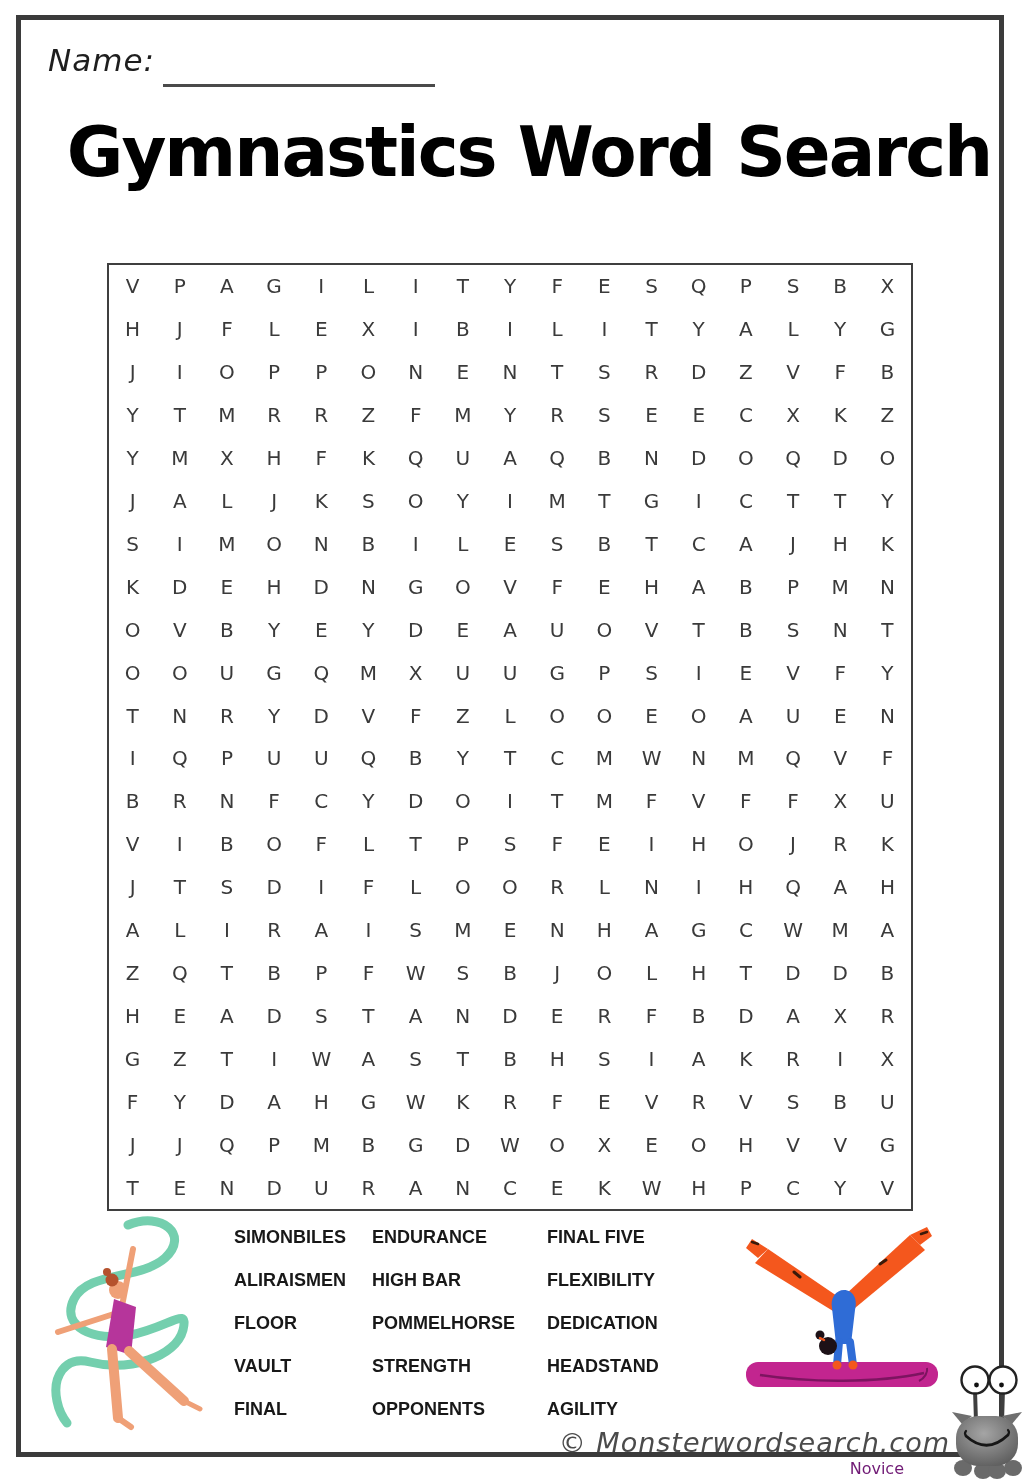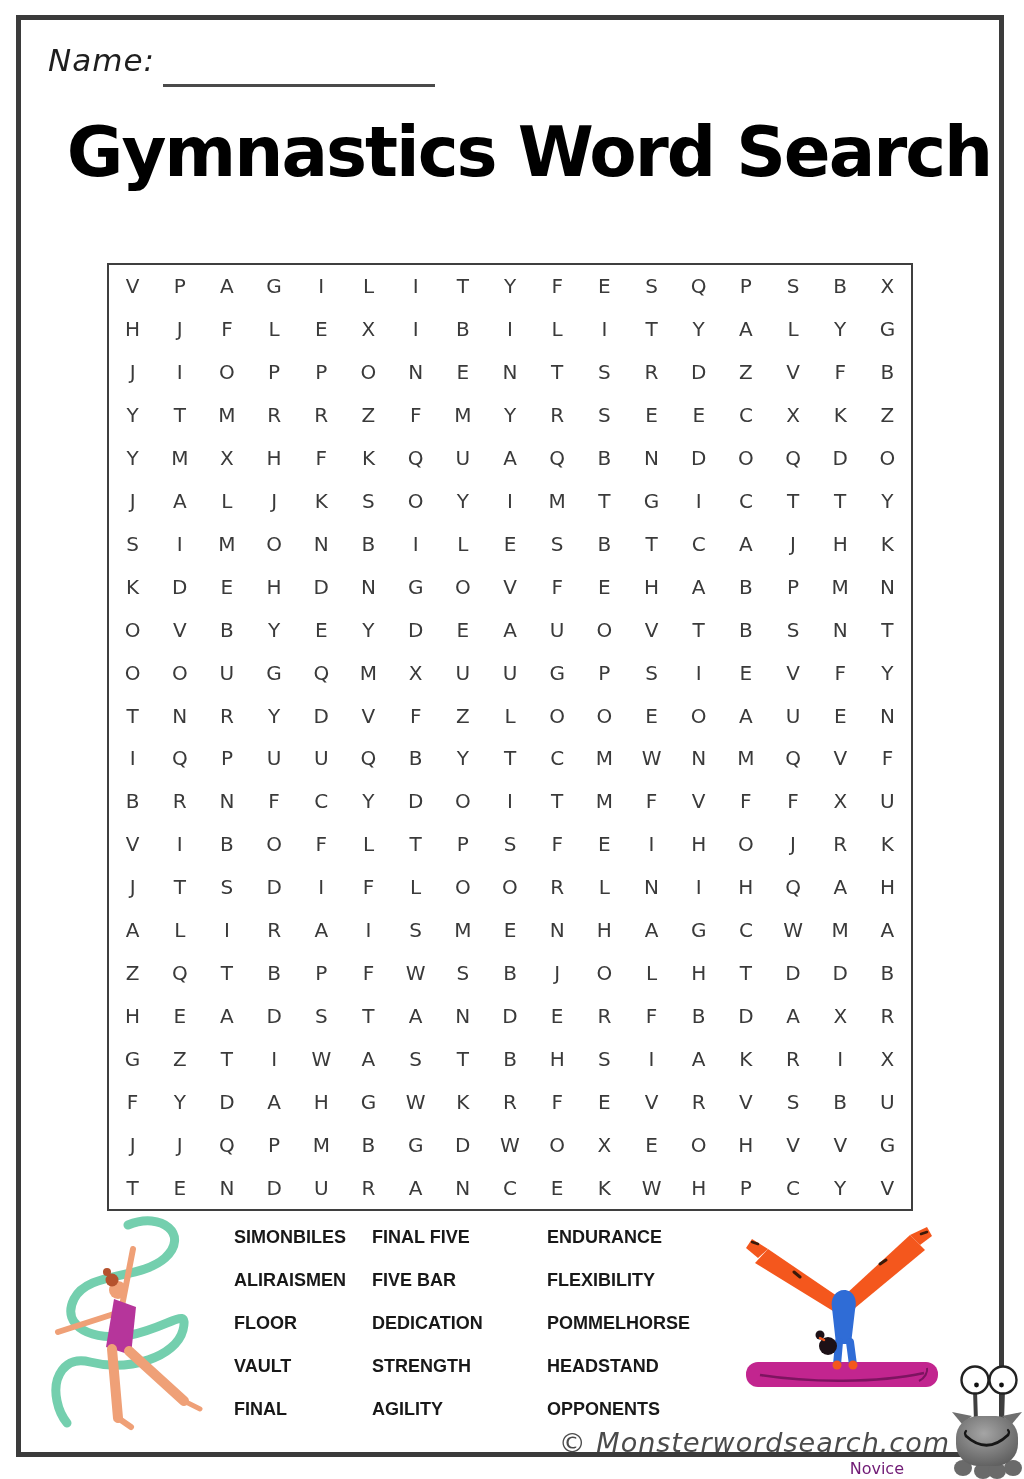--- a/index.html
+++ b/index.html
@@ -423,34 +423,34 @@
     <div class="cell">W</div>
     <div class="cell">H</div>
     <div class="cell">P</div>
     <div class="cell">C</div>
     <div class="cell">Y</div>
     <div class="cell">V</div>
   </div>
 
 <div class="words">
     <div class="word">SIMONBILES</div>
+    <div class="word">ENDURANCE</div>
     <div class="word">FINAL FIVE</div>
-    <div class="word">ENDURANCE</div>
     <div class="word">ALIRAISMEN</div>
-    <div class="word">FIVE BAR</div>
+    <div class="word">HIGH BAR</div>
     <div class="word">FLEXIBILITY</div>
     <div class="word">FLOOR</div>
+    <div class="word">POMMELHORSE</div>
     <div class="word">DEDICATION</div>
-    <div class="word">POMMELHORSE</div>
     <div class="word">VAULT</div>
     <div class="word">STRENGTH</div>
     <div class="word">HEADSTAND</div>
     <div class="word">FINAL</div>
+    <div class="word">OPPONENTS</div>
     <div class="word">AGILITY</div>
-    <div class="word">OPPONENTS</div>
   </div>
 
 <svg class="illu" style="left:32px; top:1213px;" width="196" height="238" viewBox="0 0 196 238">
   <path d="M 96 12 C 130 -2 158 22 133 45 C 108 67 56 58 42 86 C 28 114 62 129 98 122 C 138 114 157 92 151 117 C 144 144 97 159 58 149 C 33 142 20 164 25 188 C 27 198 31 205 35 210" fill="none" stroke="#74cfae" stroke-width="9" stroke-linecap="round"></path>
   <path d="M 90 93 L 101 36" fill="none" stroke="#efa077" stroke-width="6" stroke-linecap="round"></path>
   <path d="M 88 99 L 26 119" fill="none" stroke="#efa077" stroke-width="6" stroke-linecap="round"></path>
   <circle cx="86" cy="77" r="9" fill="#efa077"></circle>
   <circle cx="80" cy="67" r="6.5" fill="#b5522d"></circle>
   <circle cx="75" cy="59" r="4" fill="#b5522d"></circle>
   <path d="M 82 86 L 104 94 L 99 142 L 74 134 Z" fill="#b6359b"></path>

